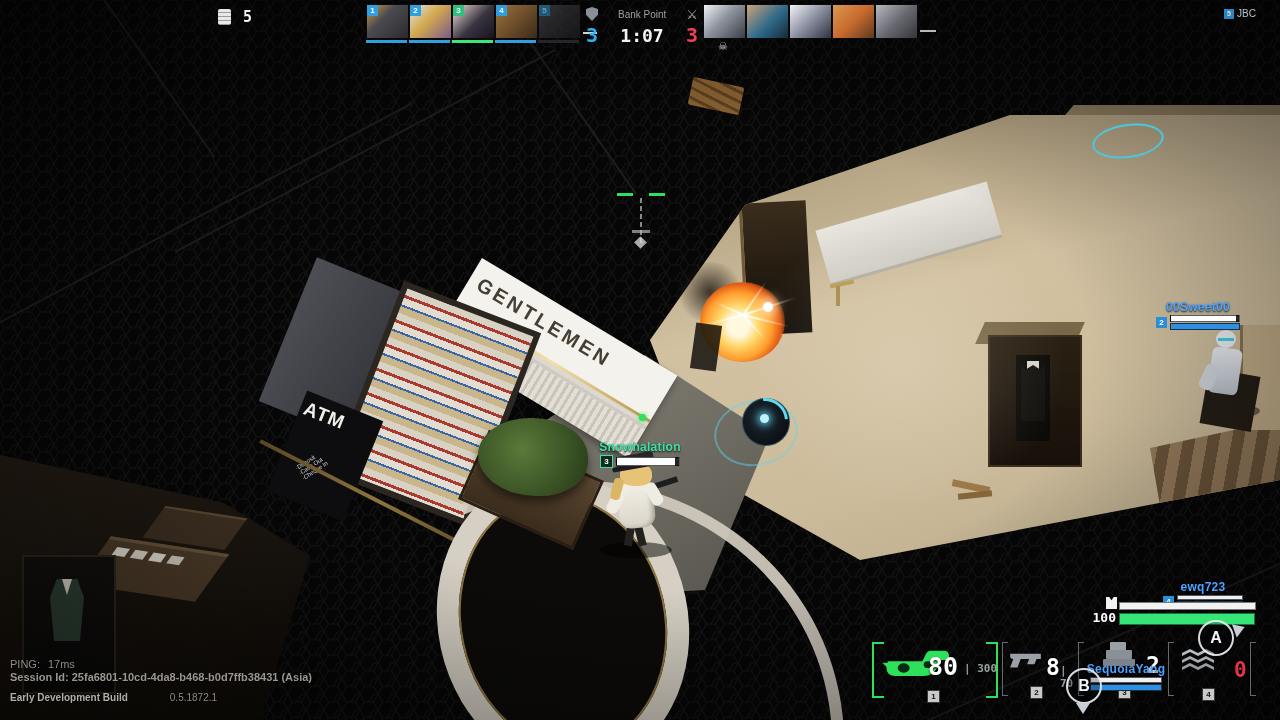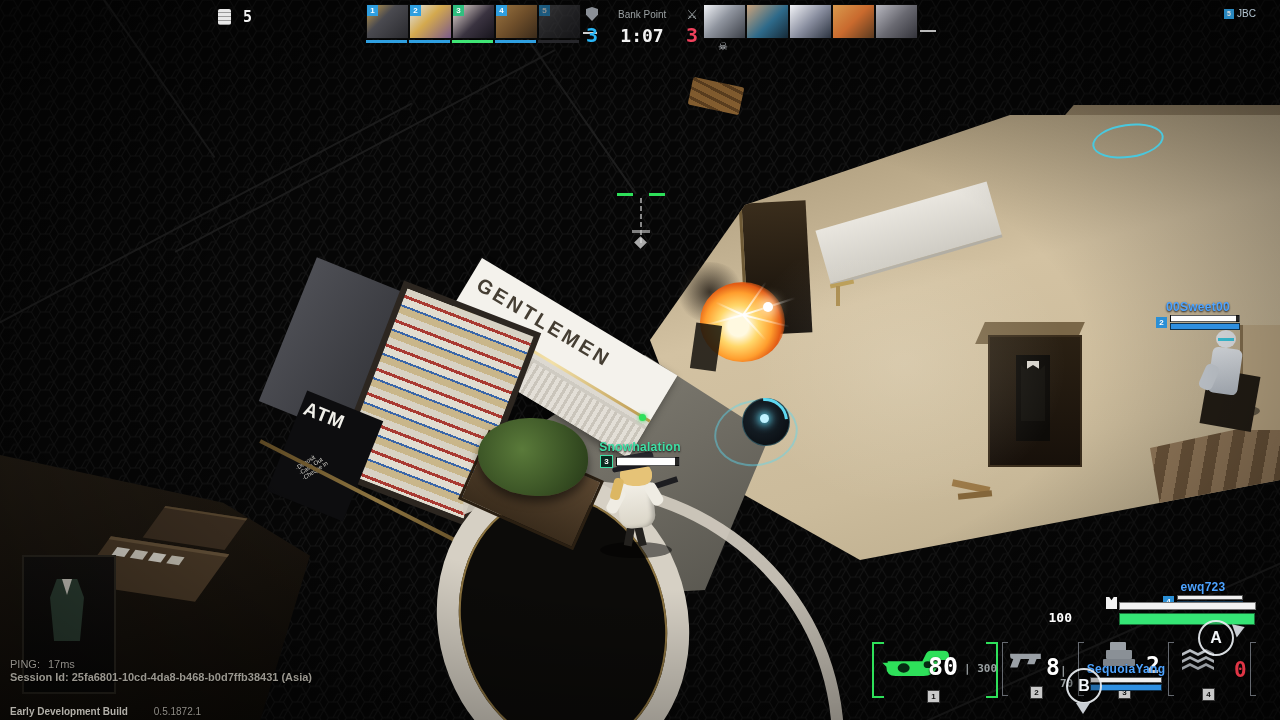--- a/index.html
+++ b/index.html
@@ -318,21 +318,21 @@
     <div class="row">
       <div class="bwrap">
         <div class="bar" style="width:70px;height:4px;background:#f0f0f0"></div>
         <div class="bar" style="width:70px;background:#2f8fe0"></div>
       </div>
     </div>
   </div>
 
   <div class="abs" style="left:1106px;top:597px;width:11px;height:12px;background:#f2f2f2;clip-path:polygon(0 0,30% 0,50% 28%,70% 0,100% 0,100% 100%,0 100%);z-index:50"></div>
   <div class="abs" style="left:1119px;top:602px;width:135px;height:6px;background:#f2f2f2;border:1px solid rgba(0,0,0,.5);z-index:50"></div>
-  <div class="mono abs" style="left:1046px;top:610px;width:26px;text-align:right;color:#fff;font-size:13px;font-weight:bold;z-index:50">100</div>
+  <div class="mono abs" style="left:1090px;top:610px;width:26px;text-align:right;color:#fff;font-size:13px;font-weight:bold;z-index:50">100</div>
   <div class="abs" style="left:1119px;top:613px;width:134px;height:10px;background:#35e575;border:1px solid rgba(0,0,0,.5);z-index:50"></div>
 
   <div class="abs" style="left:872px;top:640px;width:126px;height:62px;z-index:50">
     <div class="abs" style="left:0;top:2px;width:10px;height:52px;border:2px solid #2ee05a;border-right:none"></div>
     <div class="abs" style="right:0;top:2px;width:10px;height:52px;border:2px solid #2ee05a;border-left:none"></div>
     <svg class="abs" style="left:10px;top:8px" width="70" height="32" viewBox="0 0 52 24">
       <path d="M0 11 h4 v-1 h26 l3 -6 q1 -2 3 -2 h10 q4 0 4 4 v3 h-6 l-3 6 q-3 6 -10 6 h-21 q-7 0 -7 -7 z" fill="#2ee05a"></path>
       <ellipse cx="16" cy="15" rx="4.5" ry="3.5" fill="#062a12"></ellipse>
       <ellipse cx="34" cy="12.5" rx="3" ry="2.5" fill="#062a12"></ellipse>
     </svg>
@@ -386,19 +386,19 @@
       <span>B</span>
     </div>
   <div class="abs" style="left:1076px;top:703px;width:0;height:0;border-top:11px solid #c9ced4;border-left:7px solid transparent;border-right:7px solid transparent;z-index:52"></div>
 
   <div class="abs" style="left:10px;top:658px;z-index:50">
     <div style="display:flex;gap:8px">
       <span class="dbg">PING:</span>
       <span class="dbg">17ms</span>
     </div>
     <div class="dbg" style="font-weight:bold;color:#9a978f;margin-top:1px">Session Id: 25fa6801-10cd-4da8-b468-b0d7ffb38431 (Asia)</div>
-    <div style="display:flex;gap:26px;margin-top:23px">
+    <div style="display:flex;gap:42px;margin-top:9px">
       <span class="dbg" style="font-weight:bold;color:#b2afa8;font-size:10px">Early Development Build</span>
       <span class="dbg" style="font-size:10px">0.5.1872.1</span>
     </div>
   </div>
 
 </div>
 
 </body></html>

